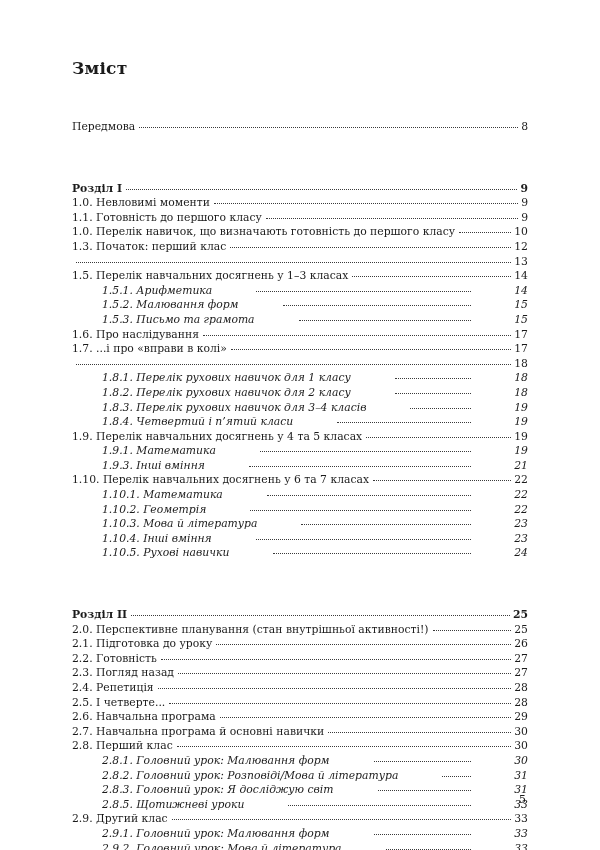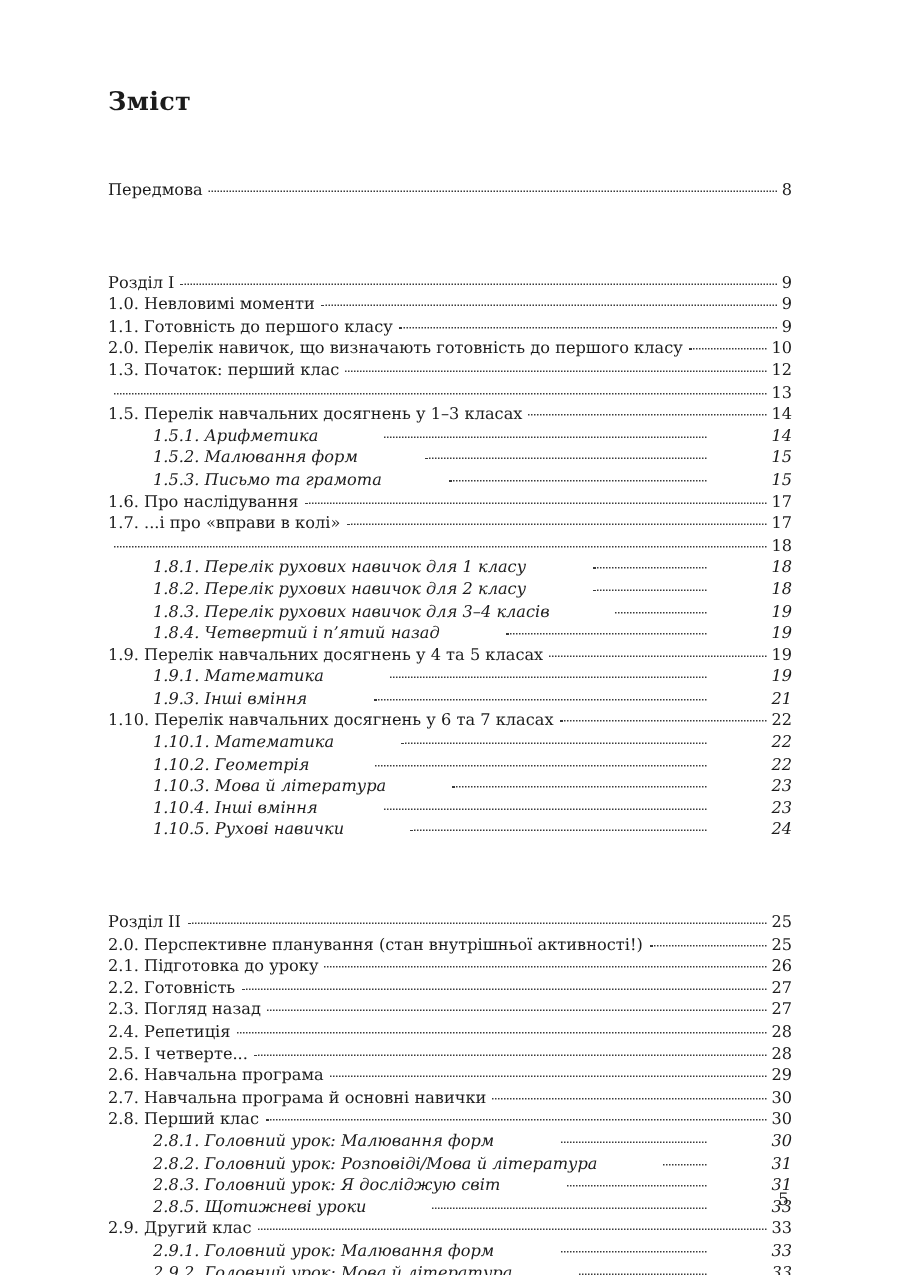--- a/index.html
+++ b/index.html
@@ -30,21 +30,21 @@
   }
   .toc-row {
     display: flex;
     align-items: baseline;
     line-height: 14.6px;
     height: 14.6px;
     white-space: nowrap;
   }
   .toc-row.gap { margin-top: 8px; }
   .toc-row.lvl2 { padding-left: 30px; gap: 40px; }
-  .toc-row.bold { font-weight: normal; margin-top: 47px; }
+  .toc-row.bold { font-weight: bold; margin-top: 47px; }
   .toc-row.italic .toc-label,
   .toc-row.italic .toc-page { font-style: italic; }
   .toc-label {
     flex: 0 0 auto;
   }
   .leader {
     flex: 1 1 auto;
     min-width: 12px;
     margin: 0 3px 0 4px;
     border-bottom: 1.6px dotted #3a3a3a;
@@ -81,21 +81,21 @@
         <span class="toc-label">1.0. Невловимі моменти</span>
         <span class="leader"></span>
         <span class="toc-page">9</span>
       </div>
       <div class="toc-row lvl1">
         <span class="toc-label">1.1. Готовність до першого класу</span>
         <span class="leader"></span>
         <span class="toc-page">9</span>
       </div>
       <div class="toc-row lvl1">
-        <span class="toc-label">2.0. Перелік навичок, що визначають готовність до першого класу</span>
+        <span class="toc-label">1.0. Перелік навичок, що визначають готовність до першого класу</span>
         <span class="leader"></span>
         <span class="toc-page">10</span>
       </div>
       <div class="toc-row lvl1">
         <span class="toc-label">1.3. Початок: перший клас</span>
         <span class="leader"></span>
         <span class="toc-page">12</span>
       </div>
       <div class="toc-row lvl1">
         <span class="leader"></span>
@@ -144,21 +144,21 @@
         <span class="toc-label">1.8.2. Перелік рухових навичок для 2 класу</span>
         <span class="leader"></span>
         <span class="toc-page">18</span>
       </div>
       <div class="toc-row lvl2 italic">
         <span class="toc-label">1.8.3. Перелік рухових навичок для 3–4 класів</span>
         <span class="leader"></span>
         <span class="toc-page">19</span>
       </div>
       <div class="toc-row lvl2 italic">
-        <span class="toc-label">1.8.4. Четвертий і п’ятий назад</span>
+        <span class="toc-label">1.8.4. Четвертий і п’ятий класи</span>
         <span class="leader"></span>
         <span class="toc-page">19</span>
       </div>
       <div class="toc-row lvl1">
         <span class="toc-label">1.9. Перелік навчальних досягнень у 4 та 5 класах</span>
         <span class="leader"></span>
         <span class="toc-page">19</span>
       </div>
       <div class="toc-row lvl2 italic">
         <span class="toc-label">1.9.1. Математика</span>

